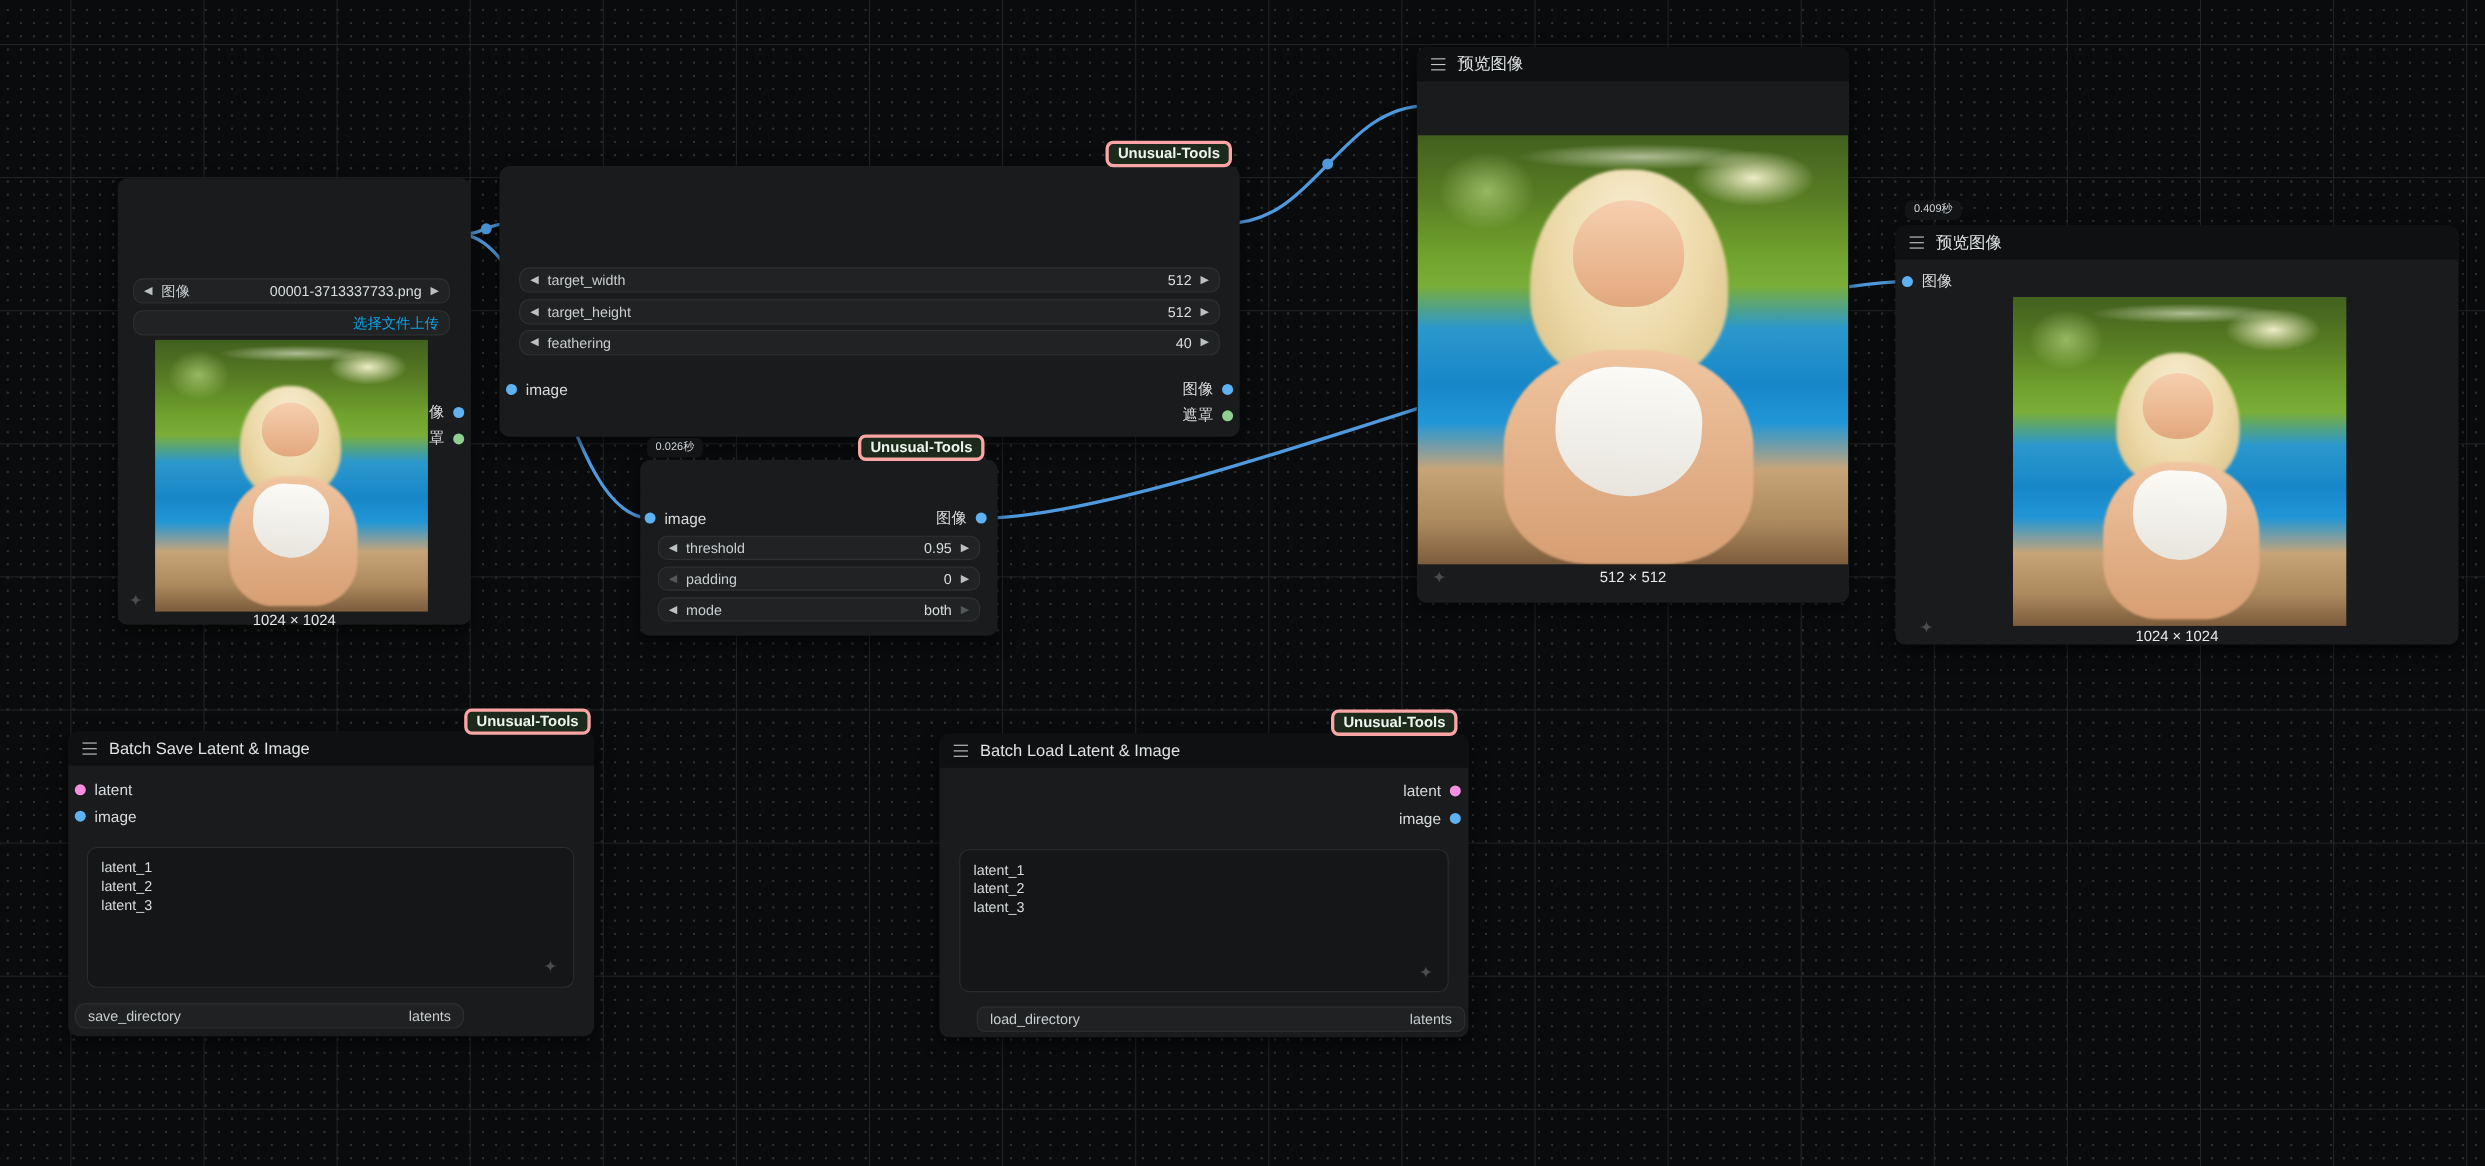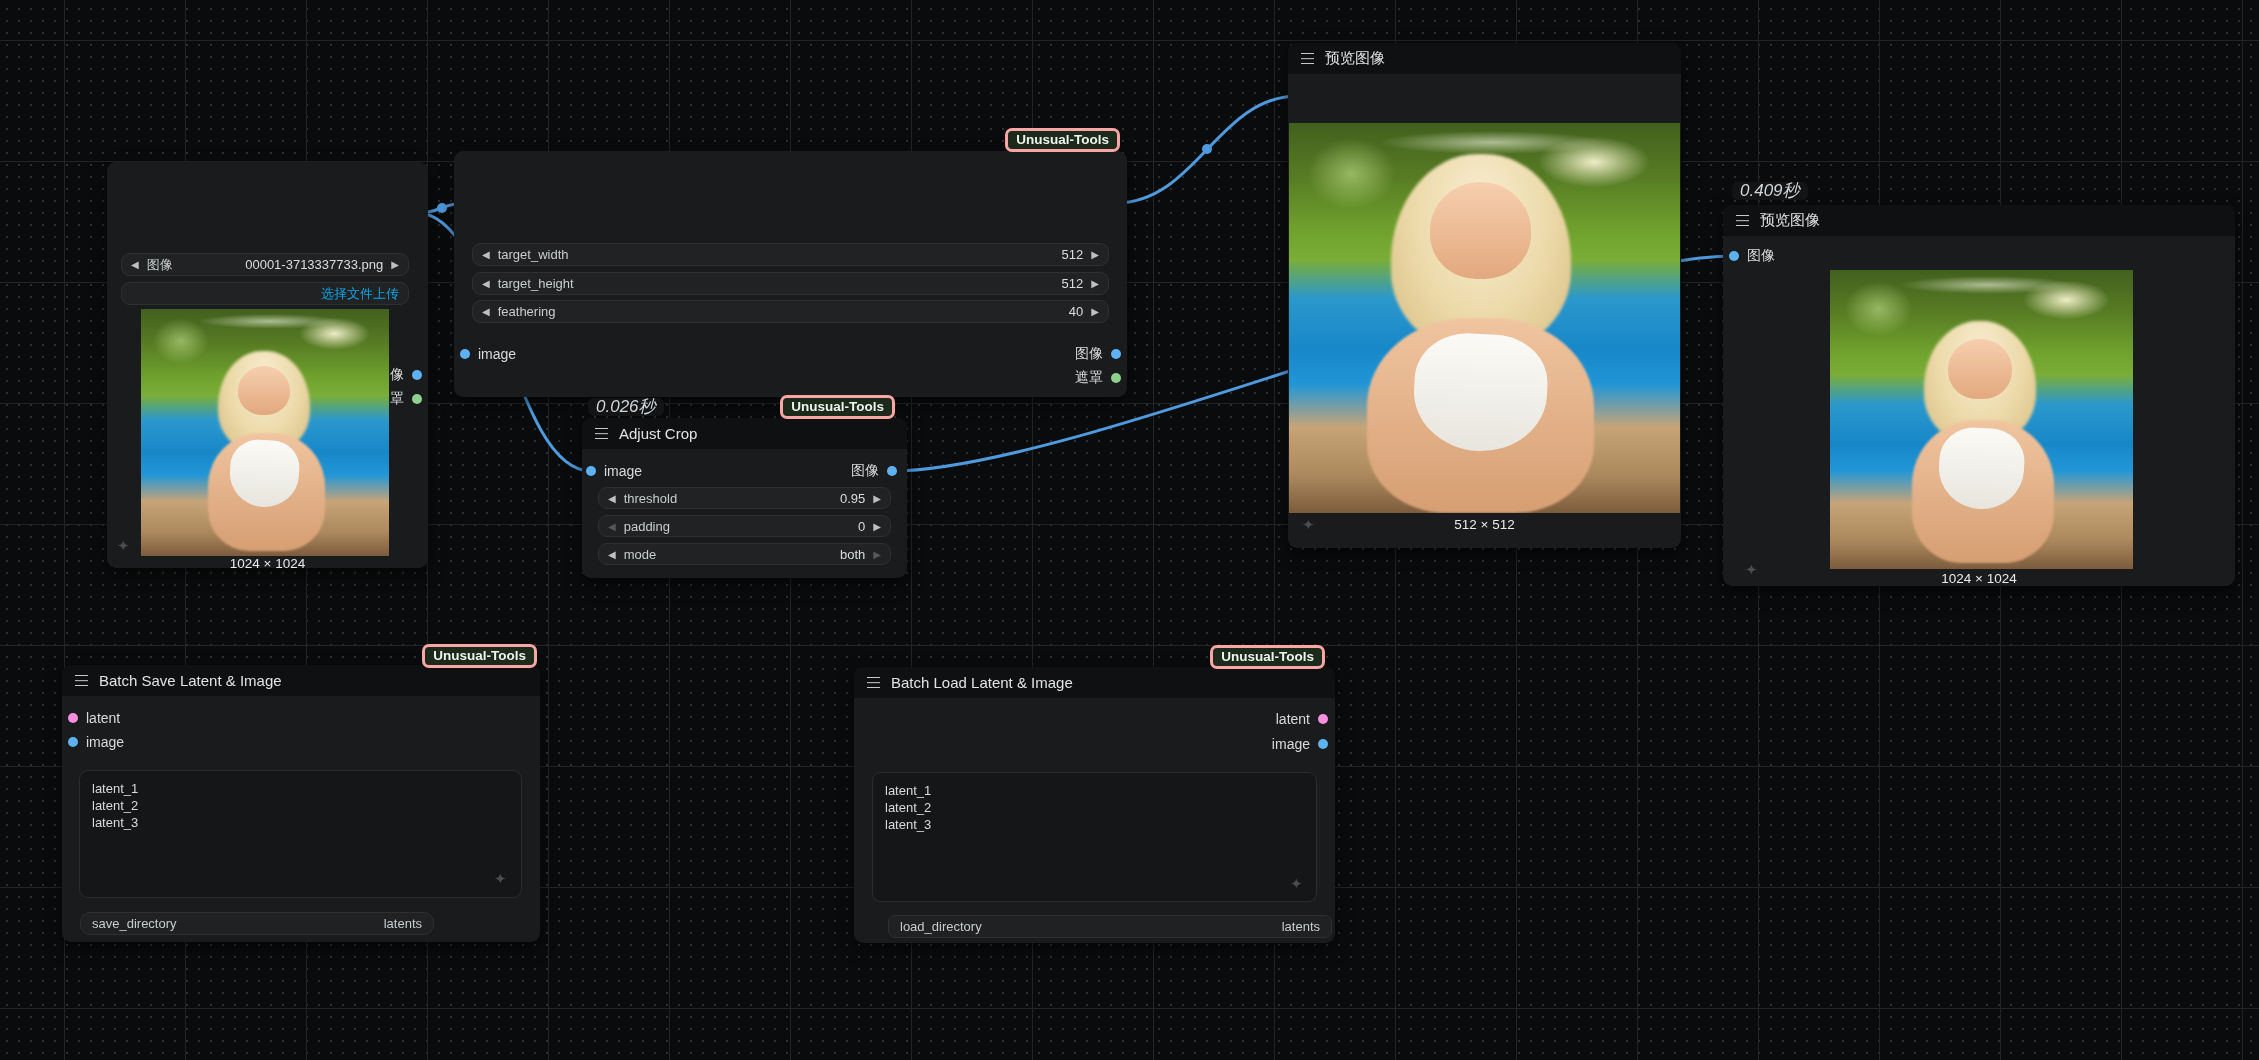--- a/index.html
+++ b/index.html
@@ -41,22 +41,22 @@
           border-radius:9px;display:flex;align-items:center;gap:8px;padding:0 9px;
           box-sizing:border-box;font-size:13px;color:#c9cdcf;}
   .wvalue{margin-left:auto;color:#dadddf;}
   .arr{font-family:"DejaVu Sans",sans-serif;font-size:10px;color:#bcc0c2;flex:0 0 auto;}
   .arr.dim{color:#54585a;}
   .wbutton{justify-content:flex-end;color:#0ea5e9;}
 
   .badge{position:absolute;background:#1c2a1c;border:3px solid #fca5a5;color:#edf4ec;
          font-weight:bold;font-size:13.5px;line-height:16px;padding:1px 8px;border-radius:7px;
          white-space:nowrap;z-index:3;}
-  .timer{position:absolute;background:#121416;color:#d2d6d8;font-size:17px;line-height:16px;
-         padding:1px 8px;border-radius:6px;white-space:nowrap;z-index:3;font-style:italic;}
+  .timer{position:absolute;background:#121416;color:#d2d6d8;font-size:10px;line-height:16px;
+         padding:1px 8px;border-radius:6px;white-space:nowrap;z-index:3;}
   .caption{position:absolute;left:0;right:0;text-align:center;color:#e8eaeb;font-size:13.5px;}
   .sparkle{position:absolute;color:#4a4d4f;font-size:15px;font-family:"DejaVu Sans",sans-serif;}
 
   .ta{position:absolute;background:#151617;border:1px solid #2a2d2f;border-radius:9px;
       color:#d8dbdd;font-size:13px;line-height:17px;padding:9px 12px;box-sizing:border-box;
       white-space:pre;}
   .dirrow{position:absolute;height:23px;background:#1f2122;border:1px solid #2d3032;
           border-radius:7px;display:flex;align-items:center;justify-content:space-between;
           padding:0 11px;box-sizing:border-box;font-size:13px;color:#c9cdcf;}
 
@@ -154,24 +154,20 @@
       <span class="arr">◀</span>
       <span>feathering</span>
       <span class="wvalue">40</span>
       <span class="arr">▶</span>
     </div>
   </div>
 
   <div class="node" style="left:582px;top:418px;width:325px;height:160px;">
     <div class="timer" style="left:6px;top:-20px;">0.026秒</div>
     <div class="badge" style="right:12px;top:-23px;">Unusual-Tools</div>
-    <div class="nheader">
-      <span class="menu-icon"></span>
-      <span>Adjust Crop</span>
-    </div>
     <div class="prow" style="top:45px;left:4px;">
       <span class="dot blue"></span>
       <span>image</span>
     </div>
     <div class="prow out" style="top:45px;right:10px;">
       <span class="dot blue"></span>
       <span>图像</span>
     </div>
     <div class="widget" style="left:16px;top:69px;width:293px;height:22px;">
       <span class="arr">◀</span>
@@ -243,21 +239,21 @@
       <span>latent</span>
     </div>
     <div class="prow" style="top:69px;left:6px;">
       <span class="dot blue"></span>
       <span>image</span>
     </div>
     <div class="ta" style="left:17px;top:105px;width:443px;height:128px;">latent_1
 latent_2
 latent_3</div>
     <span class="sparkle" style="left:432px;top:205px;">✦</span>
-    <div class="dirrow" style="left:18px;top:247px;width:354px;border-radius:10px;">
+    <div class="dirrow" style="left:6px;top:247px;width:354px;border-radius:10px;">
       <span>save_directory</span>
       <span>latents</span>
     </div>
   </div>
 
   <div class="node" style="left:854px;top:667px;width:481px;height:276px;">
     <div class="badge" style="right:10px;top:-22px;">Unusual-Tools</div>
     <div class="nheader">
       <span class="menu-icon"></span>
       <span>Batch Load Latent &amp; Image</span>

